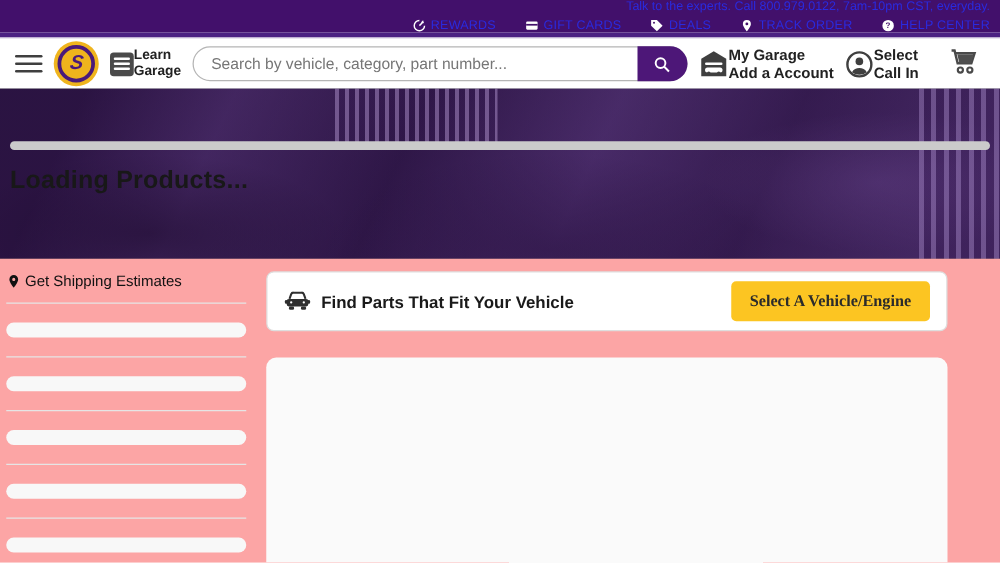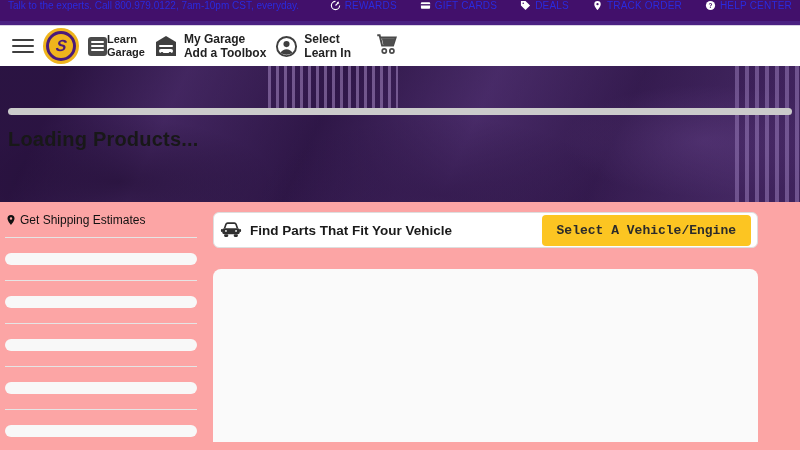--- a/index.html
+++ b/index.html
@@ -1,21 +1,21 @@
 <!DOCTYPE html>
 <html><head>
 <meta charset="utf-8">
 <style>
   * { margin:0; padding:0; box-sizing:border-box; }
   body { font-family:"Liberation Sans", sans-serif; background:#fff; }
   .page { position:relative; width:800px; height:450px; background:#fff; overflow:hidden; }
 
   
-  .topbar { height:21px; background:#42106B; display:flex; align-items:flex-start;
-            justify-content:space-between; padding:0 8px; font-size:10px; }
+  .topbar { height:26px; background:#42106B; display:flex; align-items:flex-end;
+            justify-content:space-between; padding:0 8px; font-size:10px;flex-direction:column; }
   .topbar a { color:#2A2ADF; text-decoration:none; display:flex; align-items:center; gap:4px; }
   .topbar .right { display:flex; align-items:center; gap:23px; }
   .topbar .right a { text-transform:uppercase; letter-spacing:.2px; }
   .tb-icon { width:11px; height:11px; display:inline-block; flex:none; }
   .strip1 { height:4px; background:#4B2182; }
   .strip2 { height:1px; background:#D9D2E4; }
 
   
   .header { height:40px; background:#fff; display:flex; align-items:center; padding:0 12px; gap:9px; }
   .hamburger { width:22px; display:flex; flex-direction:column; gap:3.5px; cursor:pointer; flex:none; }
@@ -30,21 +30,21 @@
   .toolbox-icon i { display:block; height:2px; background:#fff; border-radius:1px; }
   .toolbox-label { font-size:11px; font-weight:bold; color:#222; line-height:1.15; white-space:nowrap; }
   .search { position:relative; flex:1; height:28px; }
   .search input { width:100%; height:28px; border:1px solid #b5b5b5; border-radius:15px;
                   padding:0 48px 0 14px; font-size:12.5px; color:#333; outline:none;
                   font-family:"Liberation Sans", sans-serif; }
   .search input::placeholder { color:#767676; }
   .search-btn { position:absolute; right:0; top:0; width:40px; height:28px; background:#4D1778;
                 border:none; border-radius:0 15px 15px 0; display:flex; align-items:center;
                 justify-content:center; cursor:pointer; }
-  .hdr-group { display:flex; align-items:center; gap:6px; flex:none; cursor:pointer; }
+  .hdr-group { display:flex; align-items:center; gap:0; flex:none; cursor:pointer; }
   .hdr-text { font-size:12px; font-weight:bold; color:#222; line-height:1.2; white-space:nowrap; }
   .cart { margin-left:14px; margin-right:4px; flex:none; cursor:pointer; }
 
   
   .hero { position:relative; height:136px; background-color:#221a2c;
     background-image:
       linear-gradient(rgba(80,30,125,.38), rgba(80,30,125,.38)),
       repeating-linear-gradient(90deg, rgba(216,200,235,.55) 0 3px, rgba(30,18,48,.15) 3px 8px),
       repeating-linear-gradient(90deg, rgba(200,185,225,.5) 0 4px, rgba(25,12,40,.2) 4px 10px),
       radial-gradient(ellipse 220px 90px at 15% 85%, rgba(0,0,0,.6), transparent 70%),
@@ -61,26 +61,26 @@
 
   
   .content { position:relative; height:252px; background:#fca5a5; }
   .sidebar { position:absolute; left:5px; top:11px; width:192px; }
   .shipping { display:flex; align-items:center; gap:3px; font-size:12px; color:#111; height:13px; cursor:pointer; }
   .sk-list { margin-top:11px; }
   .sk-divider { height:1px; background:#E5E5E5; }
   .sk-pill { height:12px; background:#F8F8F8; border-radius:6px; margin:15px 0; }
 
   .main { position:absolute; left:213px; width:545px; top:10px; }
-  .fit-card { height:36px; border:1px solid #DEDEDE; border-radius:6px; background:#fff;
-              display:flex; align-items:center; padding:0 6px; gap:8px; }
+  .fit-card { height:48px; border:1px solid #DEDEDE; border-radius:6px; background:#fff;
+              display:flex; align-items:center; padding:0 13px; gap:8px; }
   .fit-title { font-size:13.5px; font-weight:600; color:#1a1a1a; }
   .fit-btn { margin-left:auto; background:#FCC522; border:none; border-radius:4px;
              padding:8px 15px; font-size:13px; font-weight:800; color:#2b2b2b; cursor:pointer;
-             font-family:Liberation Mono, monospace; }
+             font-family:Liberation Serif, serif; }
   .main-skeleton { margin-top:21px; height:173px; background:#FAFAFA; border-radius:8px 8px 0 0; }
 </style>
 </head>
 <body>
 
 <div class="page">
 
   <div class="topbar">
     <a href="#">Talk to the experts. Call 800.979.0122, 7am-10pm CST, everyday.</a>
     <div class="right">
@@ -138,43 +138,52 @@
     <div class="toolbox">
       <div class="toolbox-icon">
           <i></i>
           <i></i>
           <i></i>
         </div>
       <div class="toolbox-label">
         <div>Learn</div>
         <div>Garage</div>
       </div>
+    </div>
+    <div class="search">
+      <input type="text" placeholder="Search by vehicle, category, part number..." style="">
+      <button class="search-btn">
+        <svg width="17" height="17" viewBox="0 0 24 24">
+            <circle cx="10.5" cy="10.5" r="5.5" fill="none" stroke="#fff" stroke-width="2.2"></circle>
+            <path d="M14.7 14.7L20 20" stroke="#fff" stroke-width="2.2"></path>
+          </svg>
+      </button>
     </div>
     <div class="hdr-group">
       <svg width="24" height="24" viewBox="0 0 24 24">
         <path d="M12 2L2 8v14h20V8z" fill="#3f3f3f"></path>
         <rect x="5" y="11" width="14" height="2" rx="1" fill="#fff"></rect>
         <rect x="5" y="15" width="14" height="4" rx="2" fill="#fff"></rect>
         <circle cx="8" cy="19.5" r="1.4" fill="#3f3f3f"></circle>
         <circle cx="16" cy="19.5" r="1.4" fill="#3f3f3f"></circle>
       </svg>
       <div class="hdr-text">
         <div>My Garage</div>
-        <div>Add a Toolbox</div>
+        <div>Add a Account</div>
       </div>
     </div>
     <div class="hdr-group">
       <svg width="23" height="23" viewBox="0 0 24 24">
         <circle cx="12" cy="12" r="10" fill="none" stroke="#3f3f3f" stroke-width="2"></circle>
         <circle cx="12" cy="9.5" r="3.2" fill="#3f3f3f"></circle>
         <path d="M5.8 18.5a7.2 7.2 0 0 1 12.4 0 10 10 0 0 1-12.4 0z" fill="#3f3f3f"></path>
       </svg>
       <div class="hdr-text">
         <div>Select</div>
-        <div>Learn In</div>
+        <div>Call In</div>
       </div>
     </div>
     <div class="cart">
       <svg width="26" height="26" viewBox="0 0 24 24">
         <path d="M3 4h2.2l2.3 9.5h10.1L20 6H6" fill="none" stroke="#4a4a4a" stroke-width="1.8"></path>
         <path d="M7.2 6.8h12l-1.7 6.7H8.8z" fill="#4f4f4f"></path>
         <circle cx="9.5" cy="18.5" r="1.9" fill="none" stroke="#4a4a4a" stroke-width="1.6"></circle>
         <circle cx="16.5" cy="18.5" r="1.9" fill="none" stroke="#4a4a4a" stroke-width="1.6"></circle>
       </svg>
     </div>

